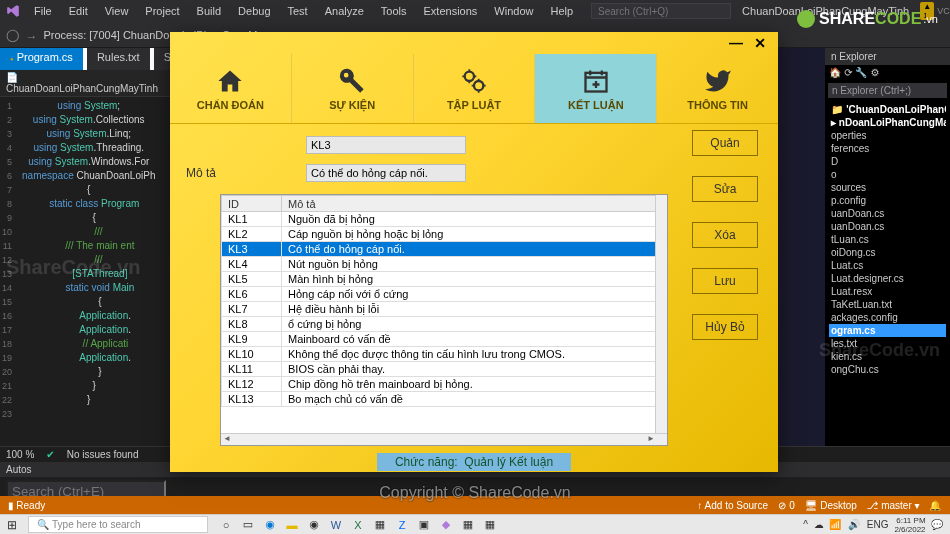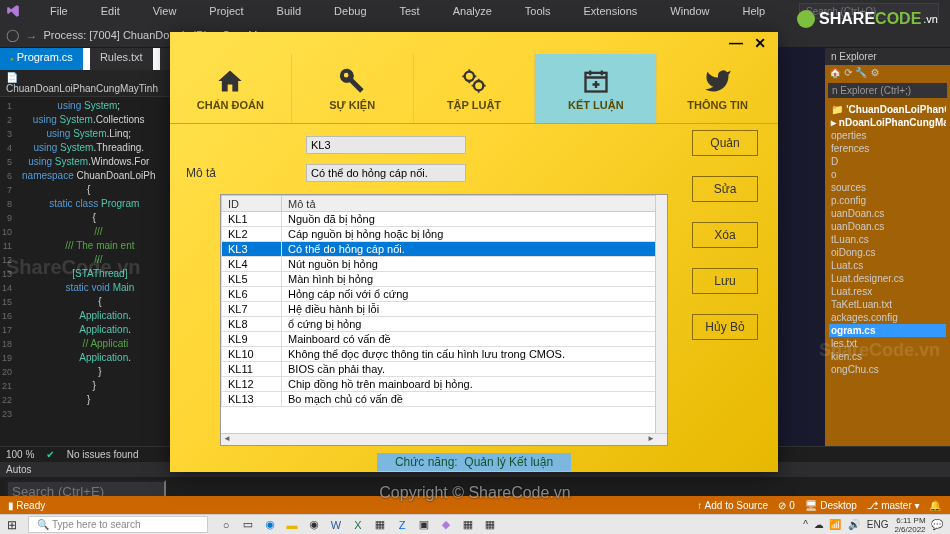--- a/index.html
+++ b/index.html
@@ -1,54 +1,54 @@
 <!DOCTYPE html>
 <html><head>
 <meta charset="utf-8">
 <style>
 * { margin: 0; padding: 0; box-sizing: border-box; font-family: "Segoe UI", Arial, sans-serif; }
 body { width: 950px; height: 534px; background: #1a1a2e; overflow: hidden; position: relative; }
 
 
-.vs-menubar { height: 22px; background: #2d2d30; display: flex; align-items: center; padding: 0 6px; font-size: 11px; color: #ccc; gap: 19px; }
+.vs-menubar { height: 22px; background: #2d2d30; display: flex; align-items: center; padding: 0 6px; font-size: 11px; color: #ccc; gap: 3px; }
 .vs-menubar .menu-item { padding: 2px 7px; cursor: default; }
 .vs-menubar .vs-logo { width: 14px; height: 14px; margin-right: 4px; display: inline-block; }
 .vs-menubar .vs-logo svg { width: 14px; height: 14px; }
 .vs-menubar .search-box { margin-left: 8px; background: #333337; border: 1px solid #3f3f46; padding: 1px 6px; font-size: 10px; color: #999; width: 140px; height: 16px; }
 .vs-menubar .proj-name { margin-left: auto; color: #ccc; padding: 0 8px; font-size: 11px; }
 .vs-menubar .win-btns { display: flex; gap: 8px; margin-left: 8px; }
 .vs-menubar .win-btn { width: 30px; text-align: center; }
 .vs-menubar .warn-badge { background: #c29b00; color: #000; font-size: 8px; padding: 0 3px; border-radius: 2px; }
 .vs-menubar .vc { color: #888; font-size: 9px; }
 
 .vs-toolbar { height: 26px; background: #2d2d30; border-bottom: 1px solid #1b1b1c; display: flex; align-items: center; padding: 0 6px; font-size: 11px; color: #ccc; gap: 6px; }
 .vs-toolbar .icon { color: #888; font-size: 12px; }
 .watermark-top { position: absolute; right: 12px; top: 10px; z-index: 50; color: #fff; font-size: 16px; font-weight: bold; display: flex; align-items: center; }
 .watermark-top .share { color: #fff; }
 .watermark-top .code { color: #7fbf3f; }
 .watermark-top .vn { color: #fff; font-weight: normal; font-size: 11px; margin-left: 2px; }
 .watermark-top .logo-gear { width:18px;height:18px;background:#7fbf3f;border-radius:50%;margin-right:4px;position:relative; }
 
 .vs-left { position: absolute; left: 0; top: 48px; width: 170px; bottom: 40px; background: #1e1e1e; }
 .vs-tabs { height: 22px; display: flex; font-size: 11px; }
-.vs-tab { padding: 3px 10px; color: #ccc; background: #2d2d30; border-right: 7px solid #ffffff; }
+.vs-tab { padding: 3px 10px; color: #ccc; background: #2d2d30; border-right: 4px solid #ffffff; }
 .vs-tab.active { background: #007acc; color: #fff; }
 .vs-tab.yellow-dot::before { content: "●"; color: #c29b00; font-size: 6px; margin-right: 3px; }
 .code-title { background: #252526; color: #ccc; font-size: 10px; padding: 2px 6px; border-bottom: 1px solid #333; }
 .code-area { font-family: Consolas, monospace; font-size: 10px; line-height: 14px; display: flex; }
 .gutter { background: #1e1e1e; color: #2b91af; text-align: right; padding: 2px 6px 2px 2px; }
 .gutter .ln { color: #6b6b6b; font-size: 9px; }
 .code-body { padding: 2px 4px; white-space: pre; color: #d4d4d4; overflow: hidden; text-align: center; }
 .kw { color: #569cd6; }
 .cls { color: #4ec9b0; }
 .cmt { color: #57a64a; }
 .code-wm { position: absolute; left: 6px; top: 208px; color: rgba(255,255,255,0.13); font-size: 20px; font-weight: bold; }
 
 
-.vs-right { position: absolute; right: 0; top: 48px; width: 125px; bottom: 40px; background: #a16207; color: #ccc; font-size: 10px; }
+.vs-right { position: absolute; right: 0; top: 48px; width: 125px; bottom: 40px; background: #000000; color: #ccc; font-size: 10px; }
 .vs-right .panel-title { background: #2d2d30; padding: 3px 6px; }
 .vs-right .search { background: #333337; margin: 3px; padding: 2px 4px; color: #999; }
 .vs-right ul { list-style: none; padding: 2px 4px; }
 .vs-right li { padding: 1px 2px; white-space: nowrap; overflow: hidden; }
 .vs-right li.sel { background: #3399ff; color: #fff; font-weight: bold; }
 .vs-right .bold { font-weight: bold; color: #fff; }
 
 
 .vs-bottom { position: absolute; left: 0; right: 0; bottom: 16px; height: 72px; background: #1e1e1e; border-top: 1px solid #333; font-size: 10px; color: #ccc; }
 .vs-bottom .status-line { padding: 2px 6px; display: flex; gap: 12px; }

